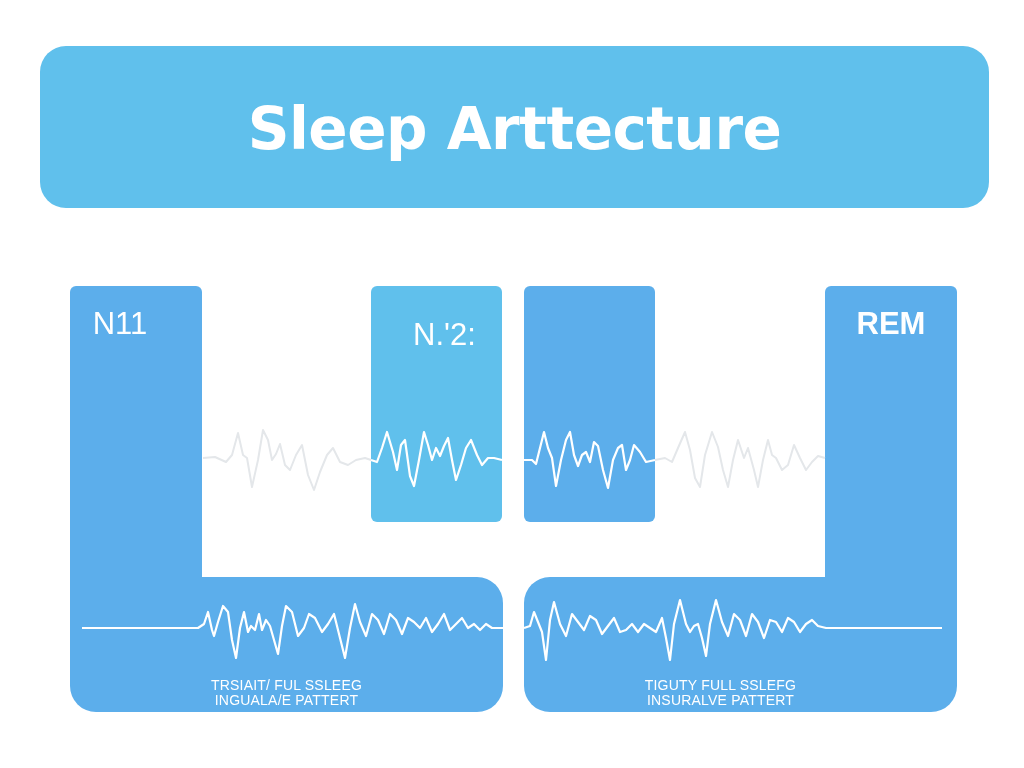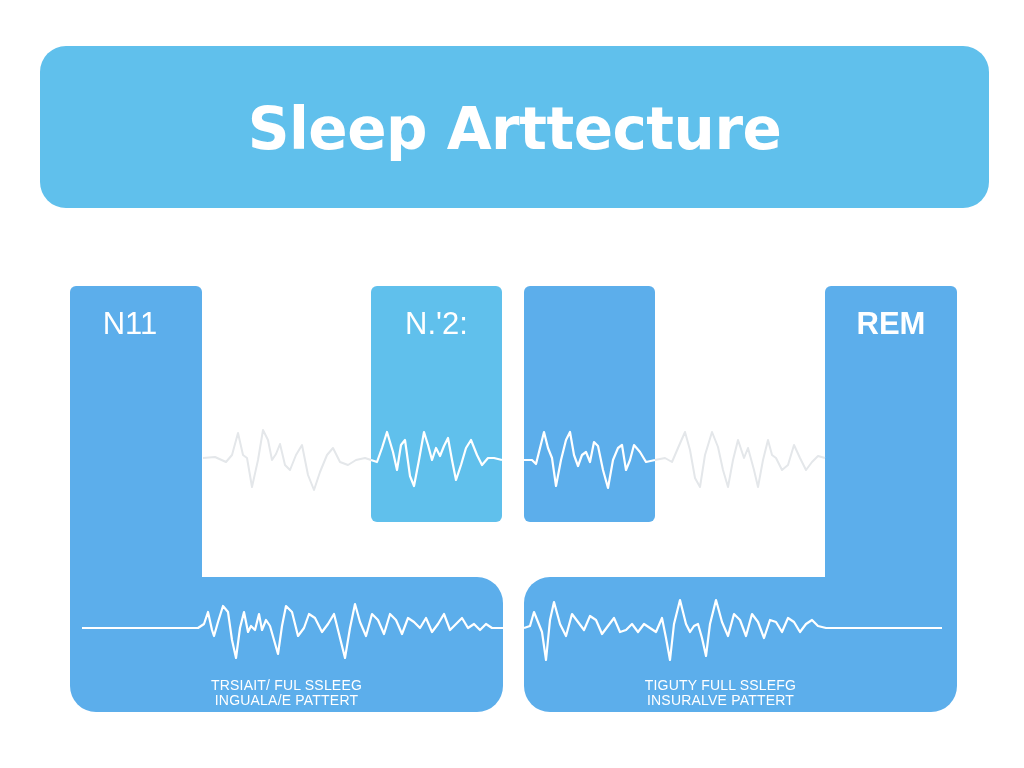--- a/index.html
+++ b/index.html
@@ -102,22 +102,22 @@
 
   <div class="panel n1-col"></div>
   <div class="panel left-base"></div>
 
   <div class="panel rem-col"></div>
   <div class="panel right-base"></div>
 
   <div class="panel n2-box"></div>
   <div class="panel n3-box"></div>
 
-  <div class="stage-label" style="left:64px; top:306px; width:132px;">N11</div>
-  <div class="stage-label" style="left:371px; top:306px; width:131px;">N.'2:</div>
+  <div class="stage-label" style="left:54px; top:306px; width:132px;">N11</div>
+  <div class="stage-label" style="left:371px; top:317px; width:131px;padding-left:8px;">N.'2:</div>
   <div class="stage-label" style="left:825px; top:306px; width:132px;font-weight:bold;">REM</div>
 
   <svg class="waves" viewBox="0 0 1024 768">
 
     <path fill="none" stroke="#e4e7ea" stroke-width="2" stroke-linejoin="round" d="M203,458 L215,457 L226,462 L232,455 L238,433 L243,455 L247,458 L252,487 L258,460 L263,430 L268,440 L272,460 L276,454 L280,444 L285,465 L290,470 L296,455 L302,445 L308,475 L314,490 L320,472 L327,455 L333,448 L340,462 L348,465 L356,460 L365,458 L371,460"></path>
 
     <path fill="none" stroke="#ffffff" stroke-width="2.2" stroke-linejoin="round" d="M371,460 L377,462 L382,448 L387,432 L393,452 L397,470 L401,445 L405,440 L410,476 L414,486 L419,460 L424,432 L428,445 L432,460 L436,448 L440,456 L444,446 L448,438 L452,460 L456,480 L461,465 L466,448 L471,440 L477,455 L482,465 L488,458 L494,458 L502,460"></path>
 
     <path fill="none" stroke="#ffffff" stroke-width="2" d="M502,460 L524,460"></path>
 

